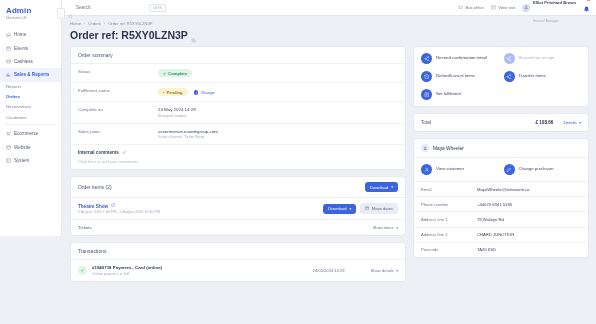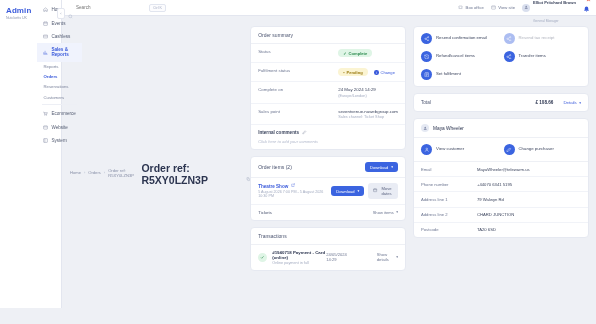--- a/index.html
+++ b/index.html
@@ -6,23 +6,23 @@
   html, body {
     width: 596px; height: 324px;
     font-family: "Liberation Sans", sans-serif;
     background: #eef0f5;
     overflow: hidden;
   }
   .app { display: flex; width: 596px; height: 324px; }
 
   
   .sidebar {
-    width: 62px; height: 308px; background: #ffffff;
+    width: 62px; height: 236px; background: #ffffff;
     border-right: 1px solid #e3e6ef;
-    display: flex; flex-direction: row;
+    display: flex; flex-direction: column;
     flex: 0 0 62px; position: relative;
   }
   .brand { padding: 6px 6px 5px 6px; }
   .brand-title { font-size: 8px; font-weight: bold; color: #3b5bdb; letter-spacing: .1px; }
   .brand-sub { font-size: 3.6px; color: #8a93ab; margin-top: 1px; }
   .nav { padding-top: 3px; }
   .nav-item {
     display: flex; align-items: center; gap: 3px;
     padding: 4.2px 6px; font-size: 4.6px; color: #555d73; cursor: pointer;
   }
@@ -70,21 +70,21 @@
   .user-name { font-size: 4.1px; color: #3c455e; font-weight: bold; }
   .user-role { font-size: 3.3px; color: #a3abc0; }
   .bell { position: relative; cursor: pointer; }
   .bell svg { width: 7px; height: 7px; color: #3b5bdb; }
   .bell-dot {
     position: absolute; top: -1px; right: -1px; width: 4.6px; height: 4.6px;
     border-radius: 50%; background: #e8503a; color: #fff; font-size: 2.8px;
     display: flex; align-items: center; justify-content: center; border: .5px solid #fff;
   }
 
-  .content { flex: 1; overflow: hidden; padding: 5px 7px 0 8px; display: flex; flex-direction: row; justify-content: space-between; }
+  .content { flex: 1; overflow: hidden; padding: 5px 7px 0 8px; display: flex; flex-direction: column; justify-content: space-between; }
   .breadcrumb { display: flex; align-items: center; gap: 3px; font-size: 4.1px; color: #868ea6; }
   .breadcrumb .sep { color: #b6bdd0; }
   .breadcrumb .crumb { cursor: pointer; }
   .breadcrumb .crumb.current { color: #868ea6; }
   .page-title {
     font-size: 10.5px; color: #2c3550; margin-top: 3px; display: flex; align-items: center; gap: 3px;
   }
   .copy-ico { width: 5px; height: 5px; color: #9aa2ba; cursor: pointer; }
 
   .cols { display: flex; gap: 7px; margin-top: 5px; flex: 1; min-height: 0; }

